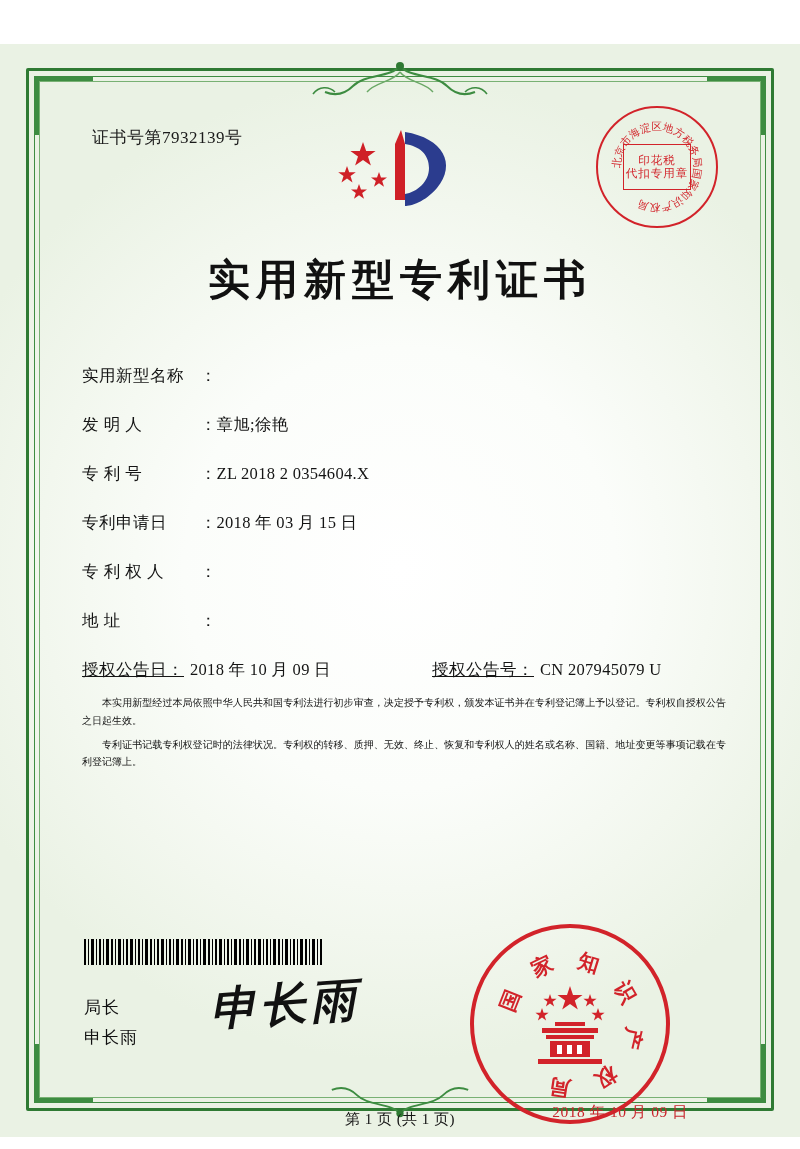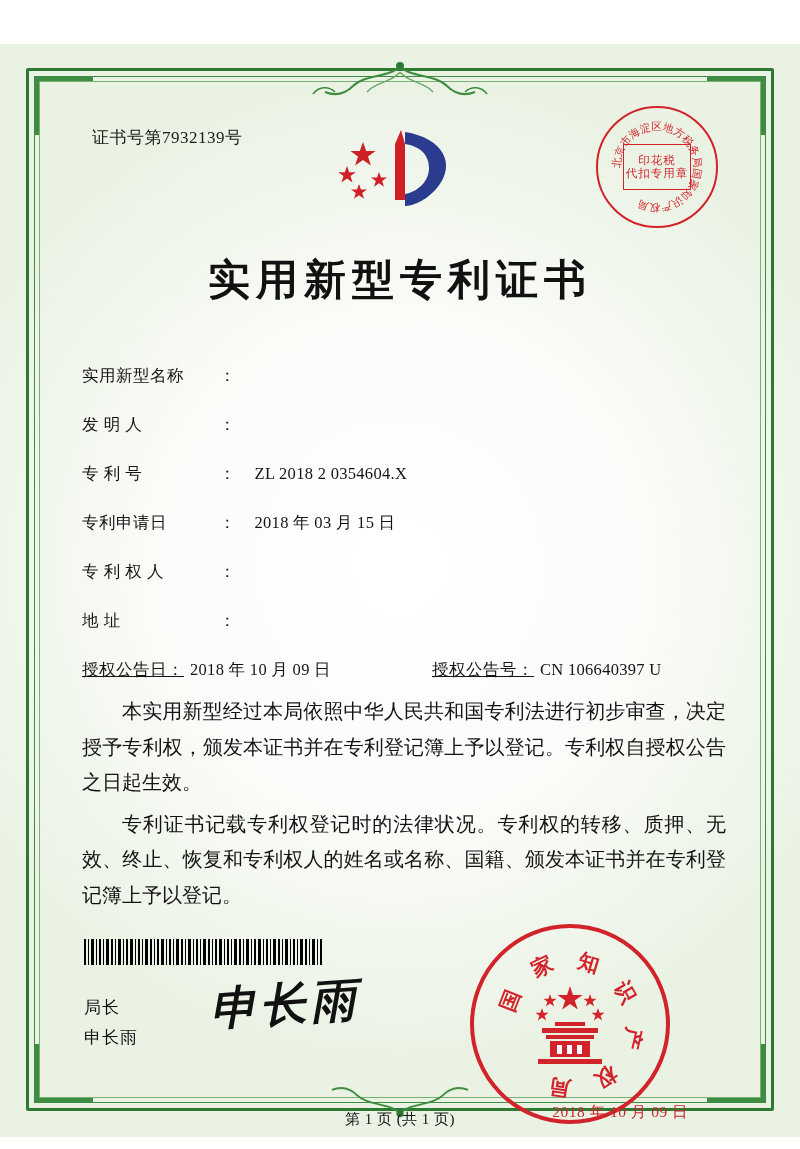--- a/index.html
+++ b/index.html
@@ -151,21 +151,20 @@
     right: 10px;
     top: 270px;
     font-size: 16.5px;
     color: #141414;
   }
   .field-row {
     display: flex;
     align-items: center;
     margin-bottom: 25px;
     line-height: 1.45;
-    gap: 19px;
   }
   .field-label {
     width: 118px;
     flex: 0 0 118px;
     letter-spacing: 0.5px;
   }
   .field-label.spread {
     display: flex;
     justify-content: space-between;
   }
@@ -194,21 +193,21 @@
   .two-col .col.left { width: 350px; flex: 0 0 350px; }
   .two-col .col.right { flex: 1; }
   .two-col .lbl { white-space: nowrap; letter-spacing: 0.5px; text-decoration: underline; }
   .two-col .val { margin-left: 6px; letter-spacing: 0.3px; }
 
   .paragraphs {
     position: absolute;
     left: 22px;
     right: 14px;
     top: 600px;
-    font-size: 20px;
+    font-size: 10px;
     line-height: 1.78;
     color: #131313;
     text-align: justify;
   }
   .paragraphs p {
     margin: 0 0 6px 0;
     text-indent: 2em;
   }
 
   .barcode {
@@ -369,20 +368,21 @@
     <div class="fields">
 
       <div class="field-row">
         <div class="field-label">实用新型名称</div>
         <div class="field-colon">：</div>
       </div>
 
       <div class="field-row">
         <div class="field-label spread">发  明  人</div>
         <div class="field-colon">：</div>
+        <div class="field-value">章旭;徐艳</div>
       </div>
 
       <div class="field-row">
         <div class="field-label spread">专  利  号</div>
         <div class="field-colon">：</div>
         <div class="field-value">ZL 2018 2 0354604.X</div>
       </div>
 
       <div class="field-row">
         <div class="field-label">专利申请日</div>
@@ -400,29 +400,29 @@
         <div class="field-colon">：</div>
       </div>
 
       <div class="two-col">
         <div class="col left">
           <span class="lbl">授权公告日：</span>
           <span class="val">2018 年 10 月 09 日</span>
         </div>
         <div class="col right">
           <span class="lbl">授权公告号：</span>
-          <span class="val">CN 106640397 U</span>
+          <span class="val">CN 207945079 U</span>
         </div>
       </div>
 
     </div>
 
     <div class="paragraphs">
       <p>本实用新型经过本局依照中华人民共和国专利法进行初步审查，决定授予专利权，颁发本证书并在专利登记簿上予以登记。专利权自授权公告之日起生效。</p>
-      <p>专利证书记载专利权登记时的法律状况。专利权的转移、质押、无效、终止、恢复和专利权人的姓名或名称、国籍、颁发本证书并在专利登记簿上予以登记。</p>
+      <p>专利证书记载专利权登记时的法律状况。专利权的转移、质押、无效、终止、恢复和专利权人的姓名或名称、国籍、地址变更等事项记载在专利登记簿上。</p>
     </div>
 
     <svg class="barcode" viewBox="0 0 240 26" preserveAspectRatio="none">
       <g fill="#000">
         <rect x="0" y="0" width="2" height="26"></rect>
           <rect x="4" y="0" width="1" height="26"></rect>
         <rect x="7" y="0" width="3" height="26"></rect>
           <rect x="12" y="0" width="1" height="26"></rect>
         <rect x="15" y="0" width="2" height="26"></rect>
           <rect x="19" y="0" width="1" height="26"></rect>

